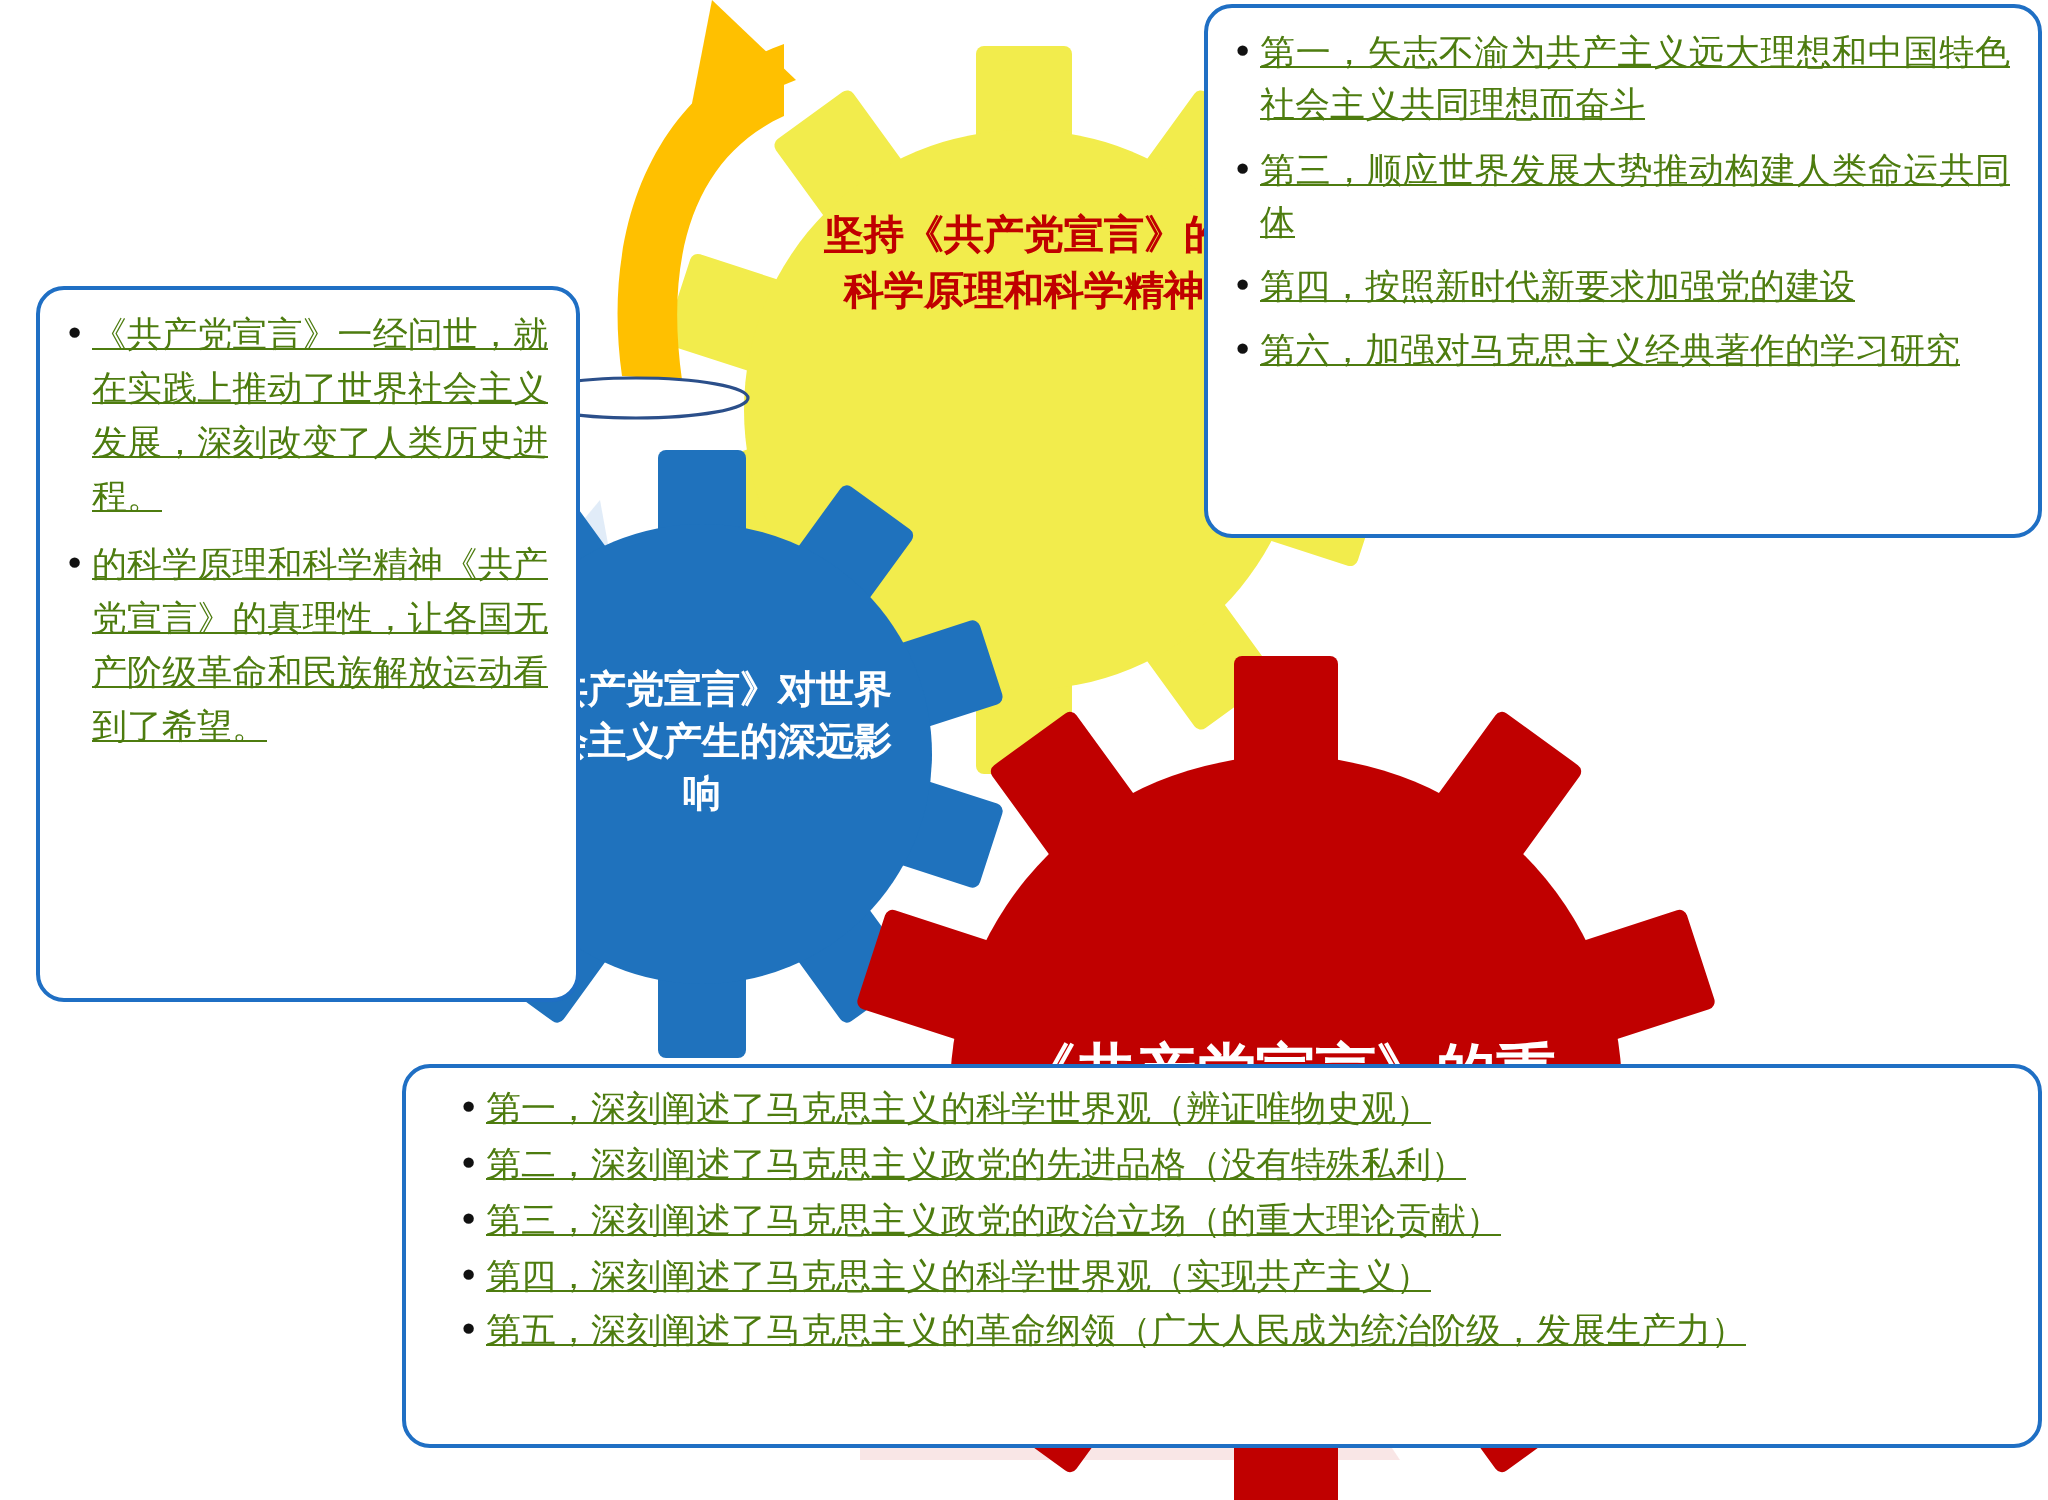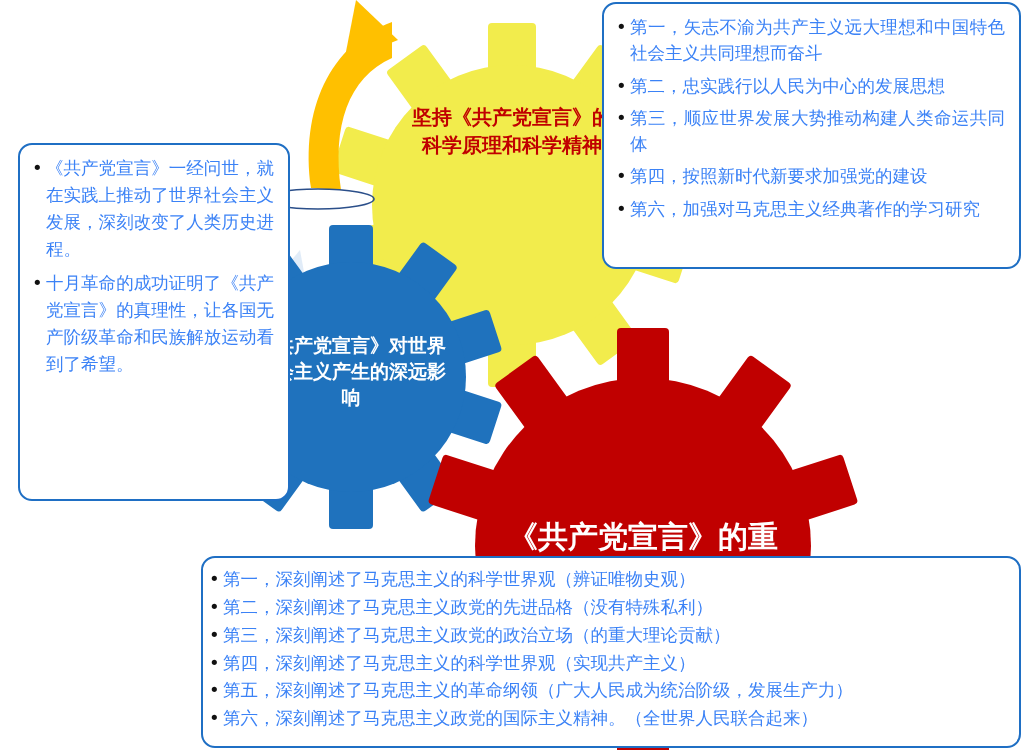--- a/index.html
+++ b/index.html
@@ -39,24 +39,25 @@
   }
   .callout ul {
     margin: 0;
     padding: 0;
     list-style: none;
   }
   .callout li {
     position: relative;
     padding-left: 16px;
     margin: 0 0 6px 0;
-    color: #3b82f6;
+    color: #4d7c0f;
     font-size: 17px;
     line-height: 1.45;
     text-align: justify;
+    text-decoration: underline;
   }
   .callout li:last-child { margin-bottom: 0; }
   .callout li::before {
     content: "•";
     position: absolute;
     left: 2px;
     top: -1px;
     font-size: 18px;
     color: #111111;
   }
@@ -75,24 +76,24 @@
     left: 602px;
     top: 2px;
     width: 419px;
     height: 267px;
   }
   #box-topright li { font-size: 17.5px; line-height: 1.5; }
 
   
   #box-bottom {
     left: 201px;
-    top: 556px;
+    top: 532px;
     width: 820px;
     height: 192px;
-    padding: 9px 14px 9px 4px;
+    padding: 9px 14px 9px 24px;
   }
   #box-bottom li { font-size: 17.5px; line-height: 1.42; margin-bottom: 3px; }
 
   
   .gear-label {
     position: absolute;
     text-align: center;
     font-weight: bold;
     line-height: 1.38;
     pointer-events: none;
@@ -203,38 +204,36 @@
     </g>
   </svg>
 
   <div class="gear-label" id="label-yellow">坚持《共产党宣言》的科学原理和科学精神</div>
   <div class="gear-label" id="label-blue">《共产党宣言》对世界社会主义产生的深远影响</div>
   <div class="gear-label" id="label-red">《共产党宣言》的重大理论贡献</div>
 
   <div class="callout" id="box-left">
     <ul>
       <li>《共产党宣言》一经问世，就在实践上推动了世界社会主义发展，深刻改变了人类历史进程。</li>
-      <li>十月革命的成功证明了《共产党宣言》的真理性，让各国无产阶级革命和民族解放运动看到了希望。</li>
+      <li>的科学原理和科学精神《共产党宣言》的真理性，让各国无产阶级革命和民族解放运动看到了希望。</li>
     </ul>
   </div>
 
   <div class="callout" id="box-topright">
     <ul>
       <li>第一，矢志不渝为共产主义远大理想和中国特色社会主义共同理想而奋斗</li>
-      <li>第二，忠实践行以人民为中心的发展思想</li>
       <li>第三，顺应世界发展大势推动构建人类命运共同体</li>
       <li>第四，按照新时代新要求加强党的建设</li>
       <li>第六，加强对马克思主义经典著作的学习研究</li>
     </ul>
   </div>
 
   <div class="callout" id="box-bottom">
     <ul>
       <li>第一，深刻阐述了马克思主义的科学世界观（辨证唯物史观）</li>
       <li>第二，深刻阐述了马克思主义政党的先进品格（没有特殊私利）</li>
       <li>第三，深刻阐述了马克思主义政党的政治立场（的重大理论贡献）</li>
       <li>第四，深刻阐述了马克思主义的科学世界观（实现共产主义）</li>
       <li>第五，深刻阐述了马克思主义的革命纲领（广大人民成为统治阶级，发展生产力）</li>
-      <li>第六，深刻阐述了马克思主义政党的国际主义精神。（全世界人民联合起来）</li>
     </ul>
   </div>
 
 </div>
 
 </body></html>

